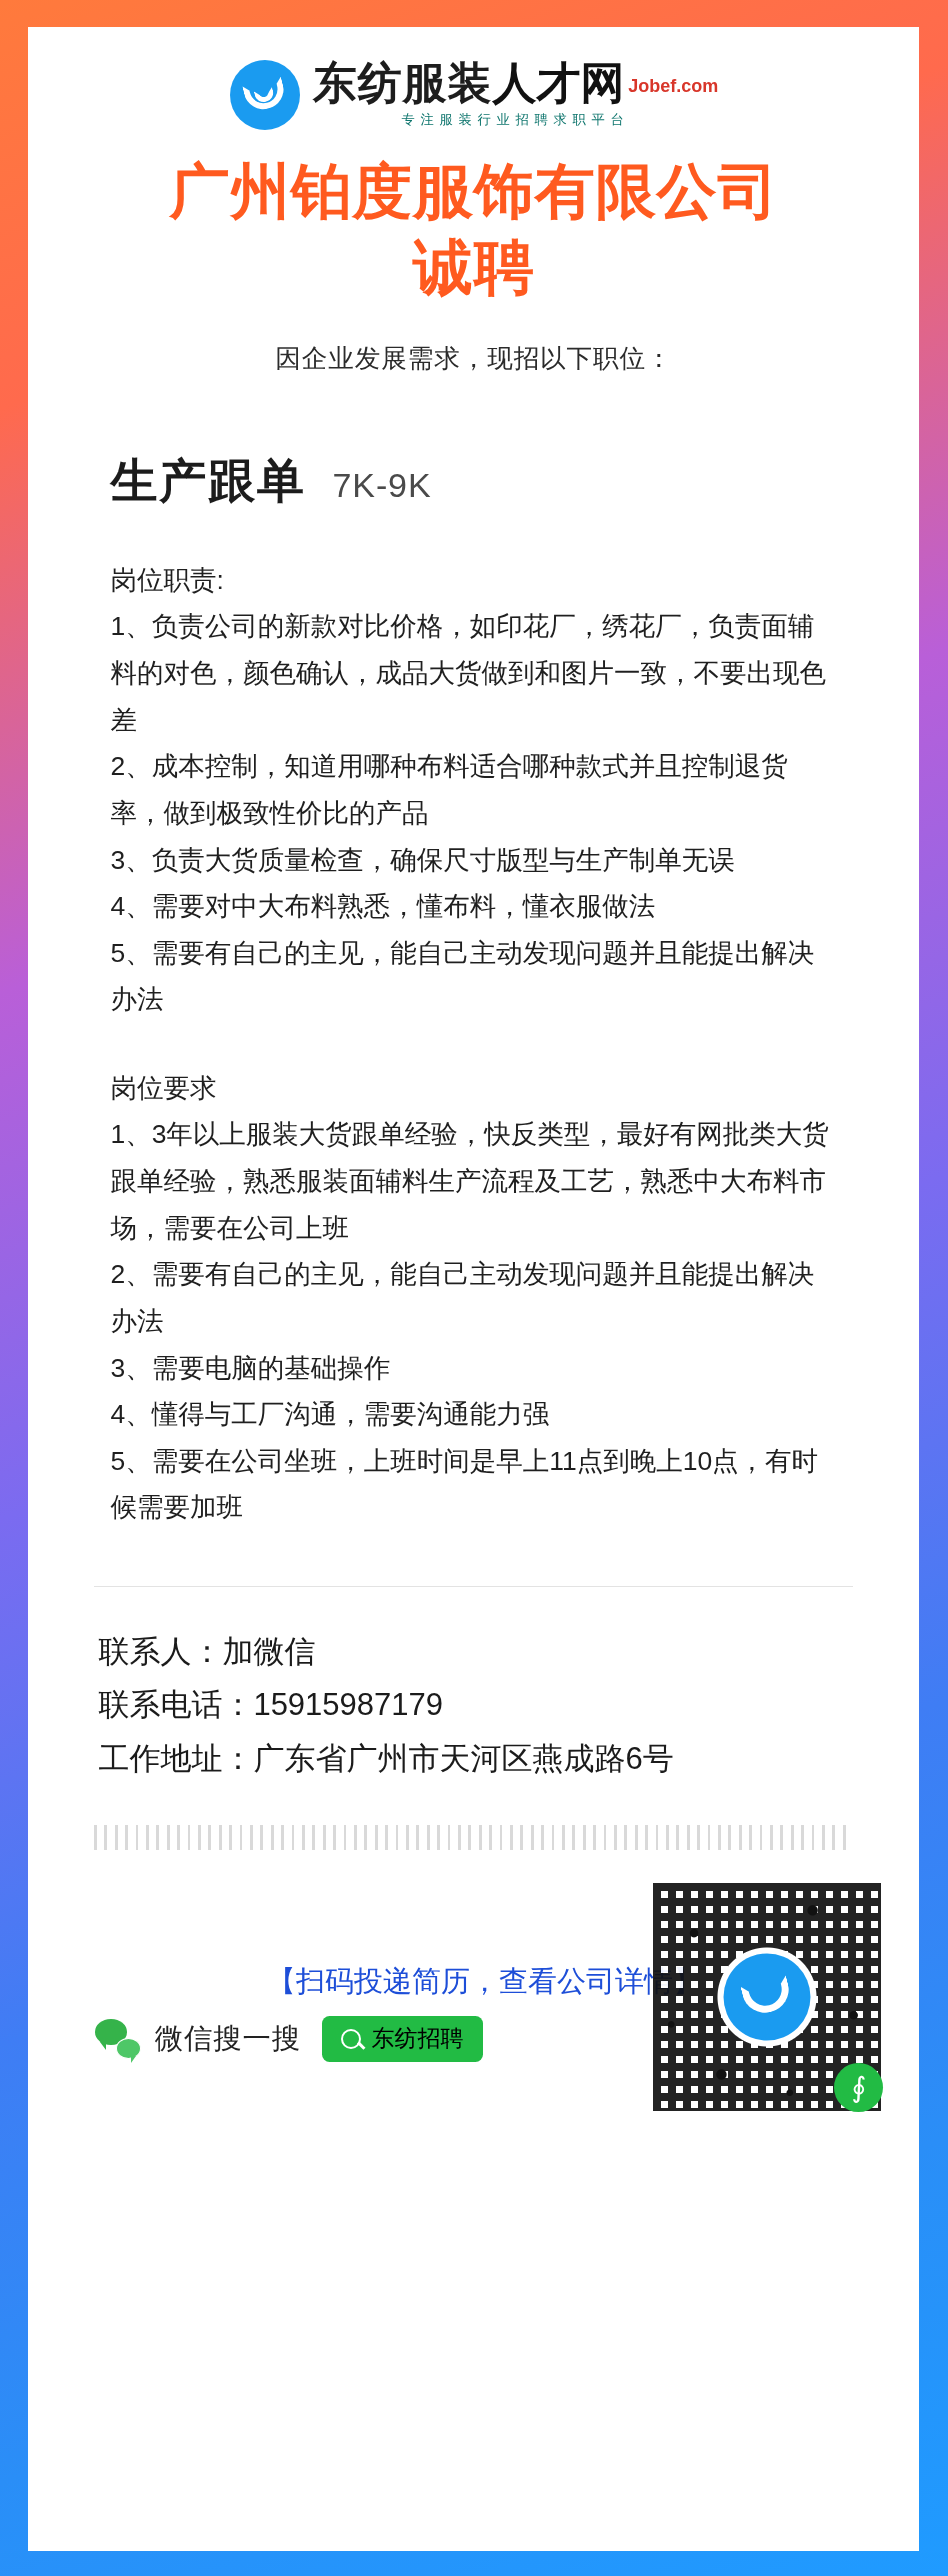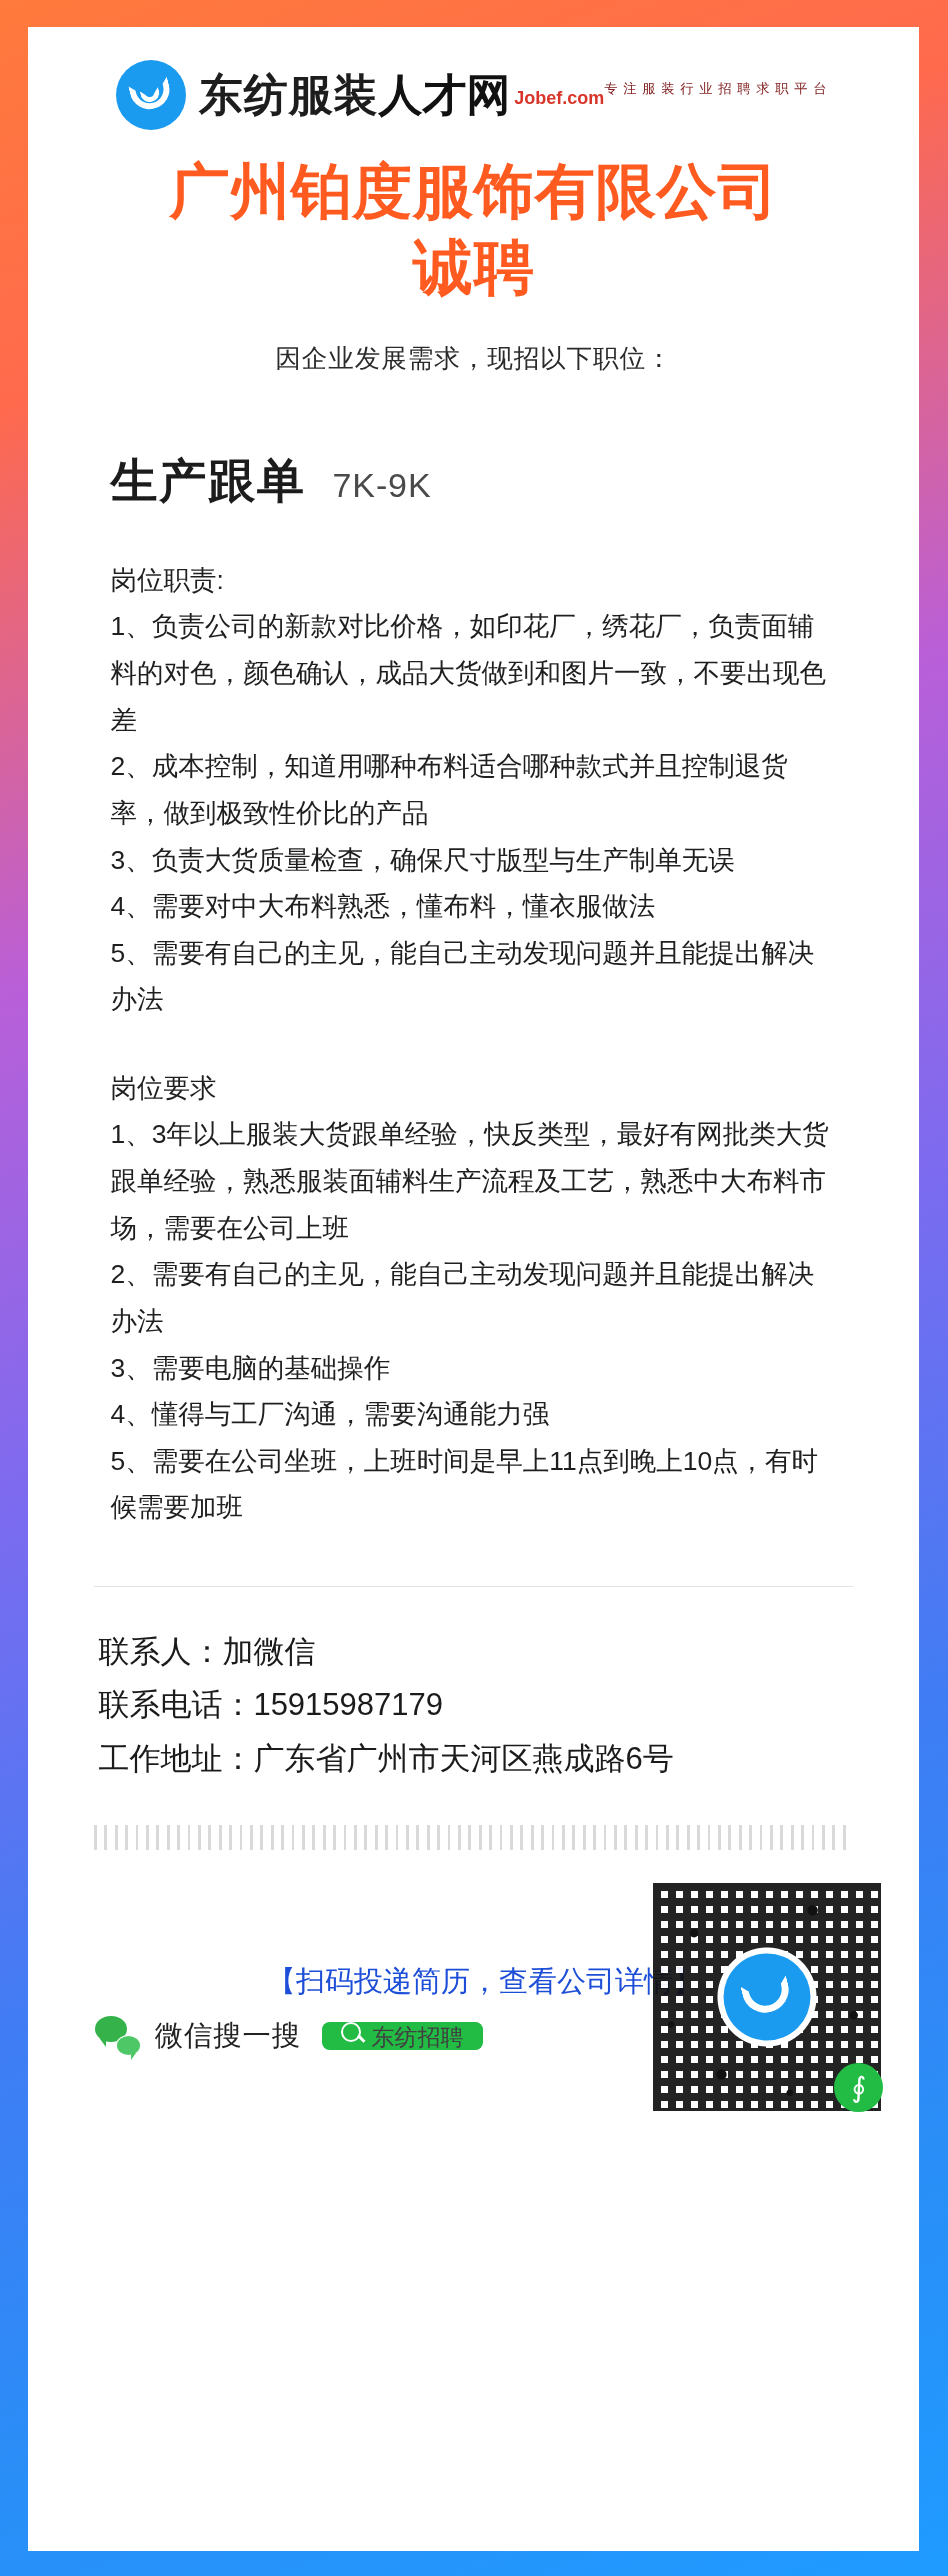--- a/index.html
+++ b/index.html
@@ -71,21 +71,21 @@
     width: 19px;
     height: 13.3px;
     border-radius: 0 0 11.4px 11.4px;
     border: 5.7px solid #ffffff;
     border-top-color: transparent;
     box-sizing: border-box;
     transform: rotate(-14deg);
   }
   .logo-text {
     display: flex;
-    flex-direction: row;
+    flex-direction: column;
     justify-content: center;
   }
   .logo-main {
     display: flex;
     align-items: baseline;
   }
   .logo-cn {
     font-size: 44px;
     font-weight: bold;
     color: #1d1d1d;
@@ -100,21 +100,21 @@
   }
   .logo-en {
     font-size: 18px;
     color: #d8362a;
     font-weight: bold;
     margin-left: 3.8px;
     transform: translateY(-5.7px);
   }
   .logo-sub {
     font-size: 13.3px;
-    color: #7f1d1d;
+    color: #0f766e;
     letter-spacing: 5.7px;
     margin-top: 6.6px;
     text-align: center;
   }
 
   
   .headline {
     margin-top: 28px;
     text-align: center;
     color: #ff5a1f;
@@ -255,25 +255,25 @@
   .wx-label {
     font-size: 28.4px;
     color: #222222;
     margin-left: 13.3px;
     letter-spacing: 0.9px;
   }
   .search-pill {
     margin-left: 21px;
     background: #22bb44;
     border-radius: 7.6px;
-    height: 28px;
-    display: flex;
-    align-items: flex-start;
+    height: 46px;
+    display: flex;
+    align-items: center;
     padding: 0 19px;
-    color: #404040;
+    color: #000000;
     font-size: 23px;
   }
   .search-pill .mag {
     width: 16px; height: 16px;
     border: 2.5px solid #ffffff;
     border-radius: 50%;
     position: relative;
     margin-right: 10.4px;
     flex: none;
   }

